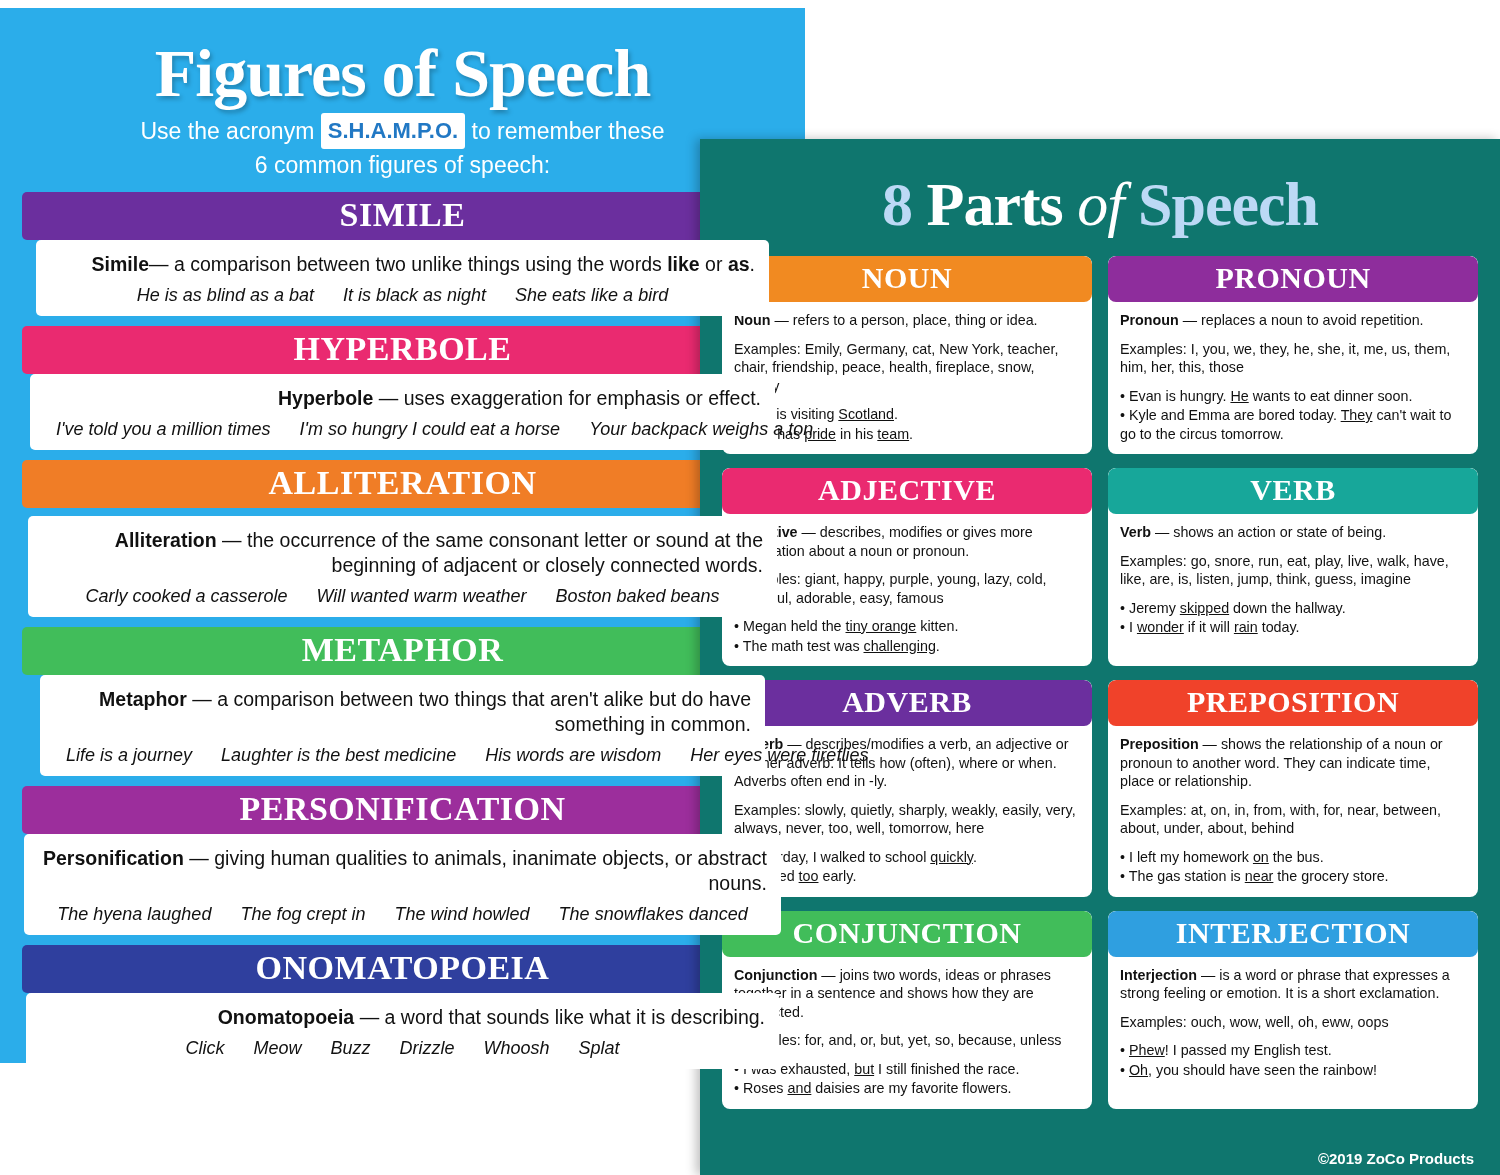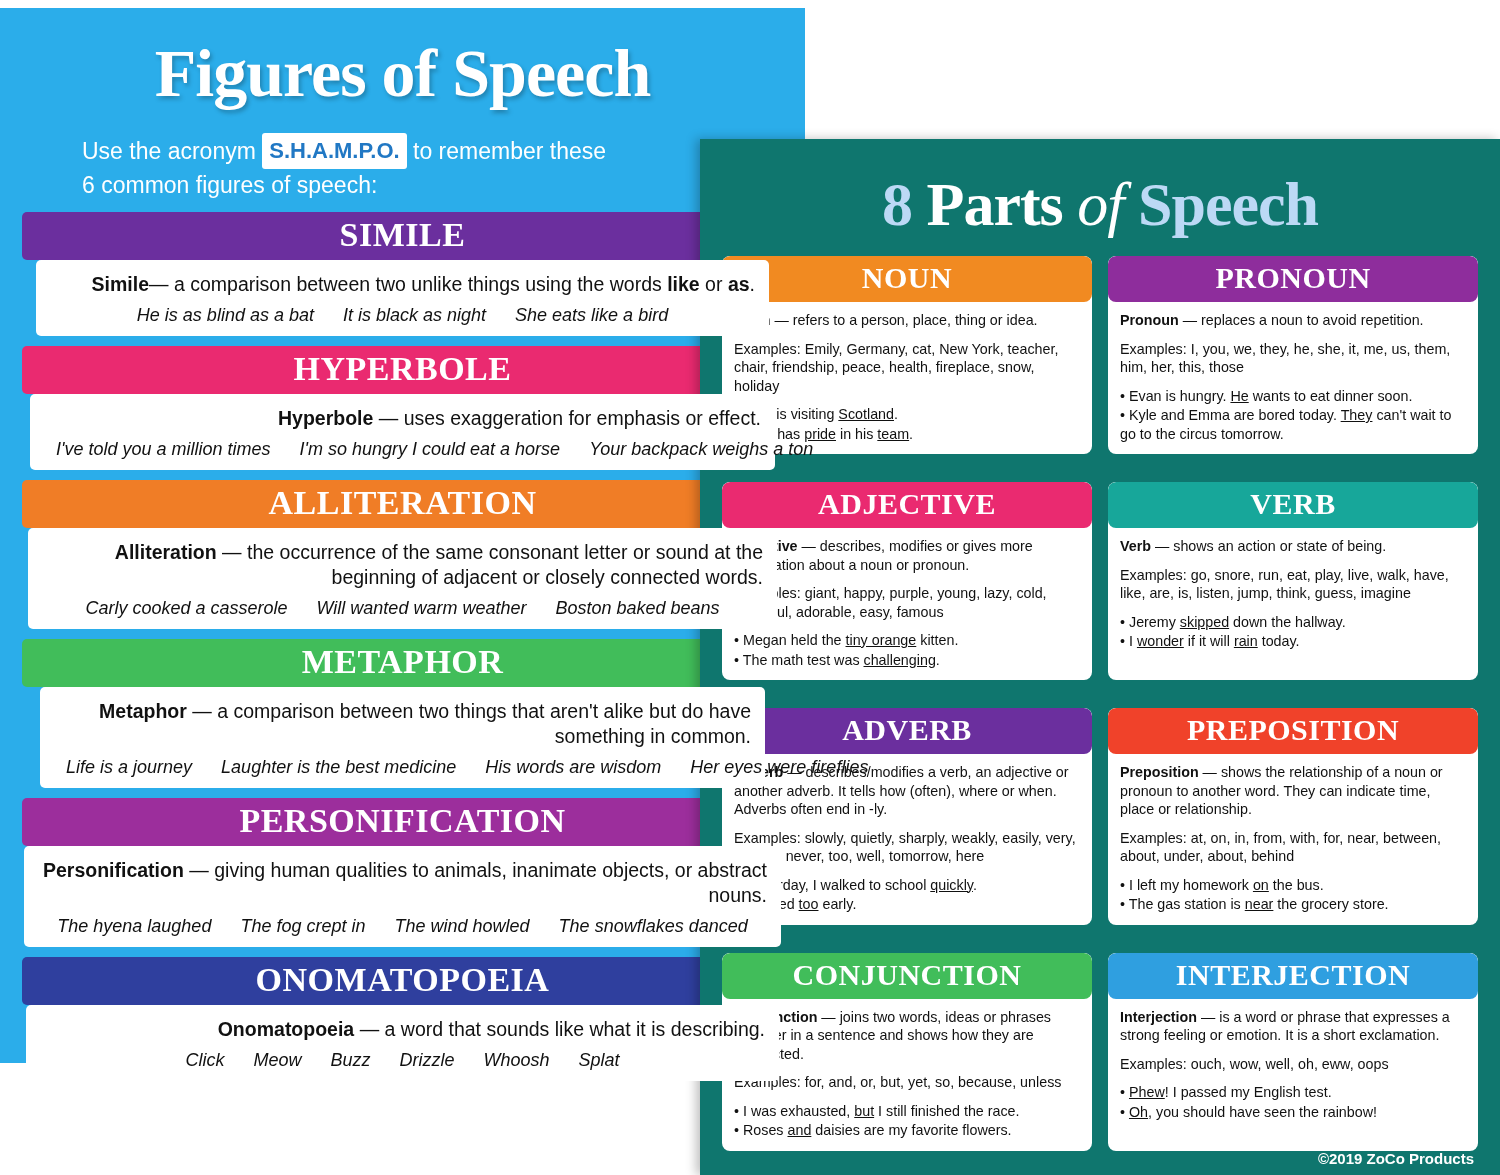--- a/index.html
+++ b/index.html
@@ -30,24 +30,25 @@
     text-align: center;
     color: #ffffff;
     font-family: "Liberation Serif", serif;
     font-weight: bold;
     font-size: 68px;
     letter-spacing: -1px;
     margin-top: 26px;
     text-shadow: 2px 3px 4px rgba(0,0,0,0.25);
   }
   #fig-subtitle {
+    text-align: center;
     color: #ffffff;
     font-size: 23px;
     line-height: 33px;
-    margin-top: 20px;
+    margin-top: 0;
     padding: 0 60px;
   }
   .acronym-box {
     display: inline-block;
     background: #ffffff;
     color: #2178c4;
     font-weight: bold;
     font-size: 22px;
     padding: 1px 7px 2px 7px;
     border-radius: 3px;
@@ -87,21 +88,21 @@
     font-style: italic;
     font-size: 18px;
     color: #111;
     margin-top: 8px;
     white-space: nowrap;
   }
   .fig-ex span { margin: 0 12px; }
 
   .inset-simile { margin: 0 14px; }
   .inset-hyper  { margin: 0 8px; }
-  .inset-allit  { margin: 0 6px; }
+  .inset-allit  { margin: 8px 6px; }
   .inset-meta   { margin: 0 18px; }
   .inset-pers   { margin: 0 2px; }
   .inset-onom   { margin: 0 4px; }
 
   #fig-copyright {
     position: absolute;
     right: 30px;
     bottom: 14px;
     font-size: 9px;
     color: #1b6fb5;
@@ -129,21 +130,21 @@
     letter-spacing: -1px;
   }
   #parts-title .lt { color: #bcd9f5; }
   #parts-title .it { font-style: italic; font-weight: normal; color:#ffffff; }
 
   #parts-grid {
     margin-top: 16px;
     display: grid;
     grid-template-columns: 1fr 1fr;
     grid-auto-rows: auto;
-    gap: 28px 16px;
+    gap: 14px 16px;
   }
   .part-card {
     background: #ffffff;
     border-radius: 8px;
     overflow: hidden;
     display: flex;
     flex-direction: column;
   }
   .part-head {
     color: #ffffff;

